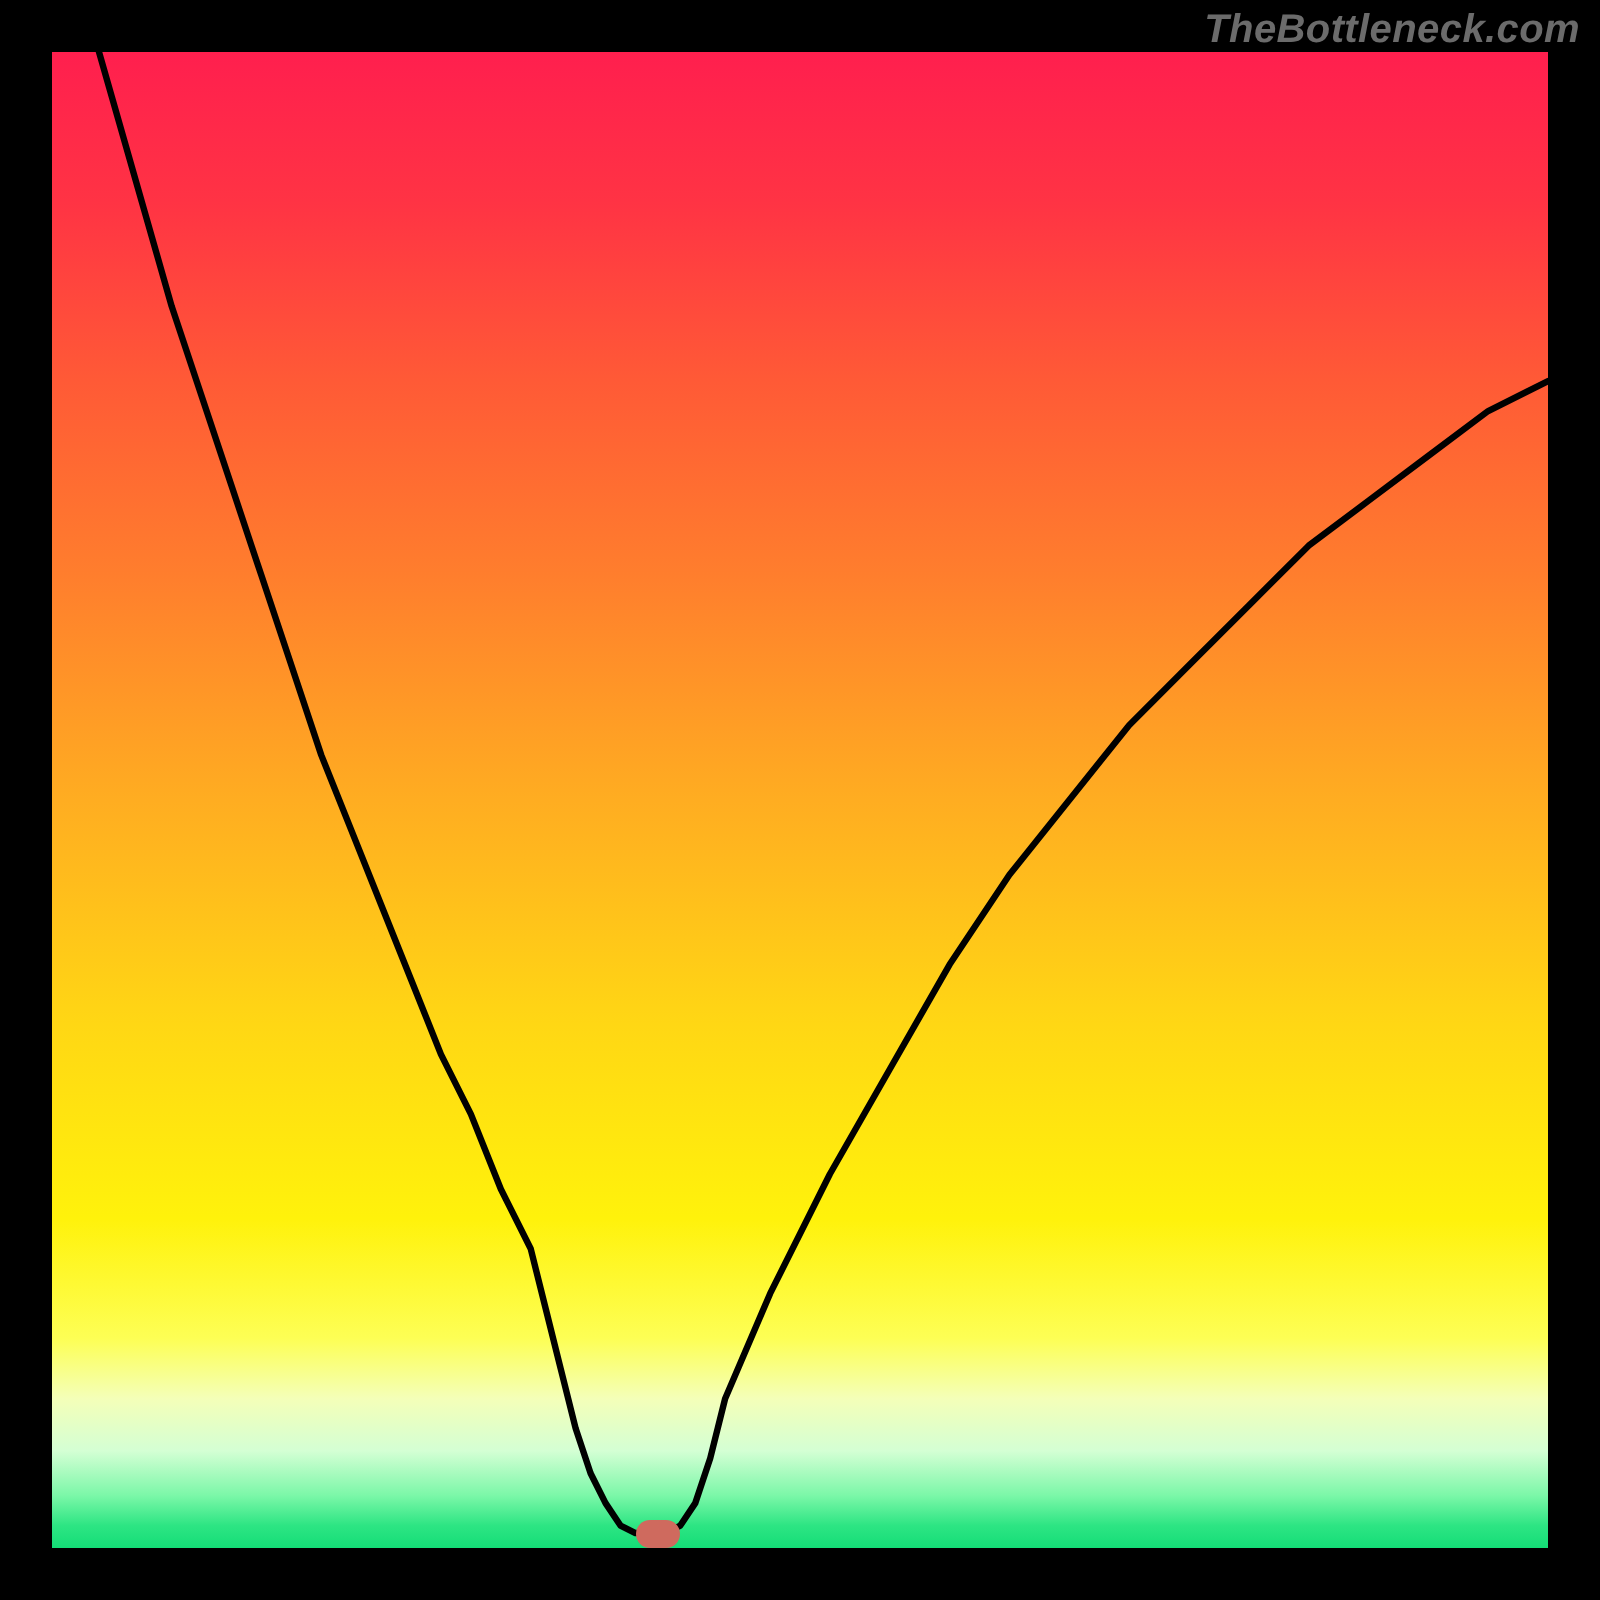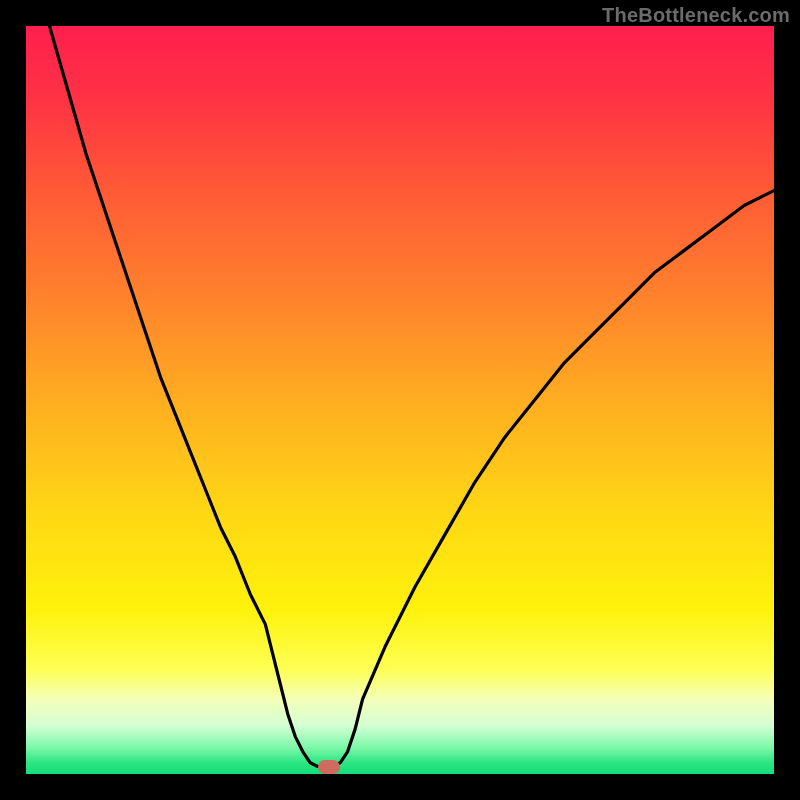--- a/index.html
+++ b/index.html
@@ -27,20 +27,21 @@
     height: 748px;
   }
   .watermark {
     position: absolute;
     top: 4px;
     right: 10px;
     font-size: 20px;
     font-weight: 600;
     color: #6b6b6b;
     letter-spacing: 0.2px;
+    font-style: italic;
   }
   .marker {
     position: absolute;
     width: 22px;
     height: 14px;
     border-radius: 7px;
     transform: translate(-50%, -50%);
   }
 </style>
 </head>

